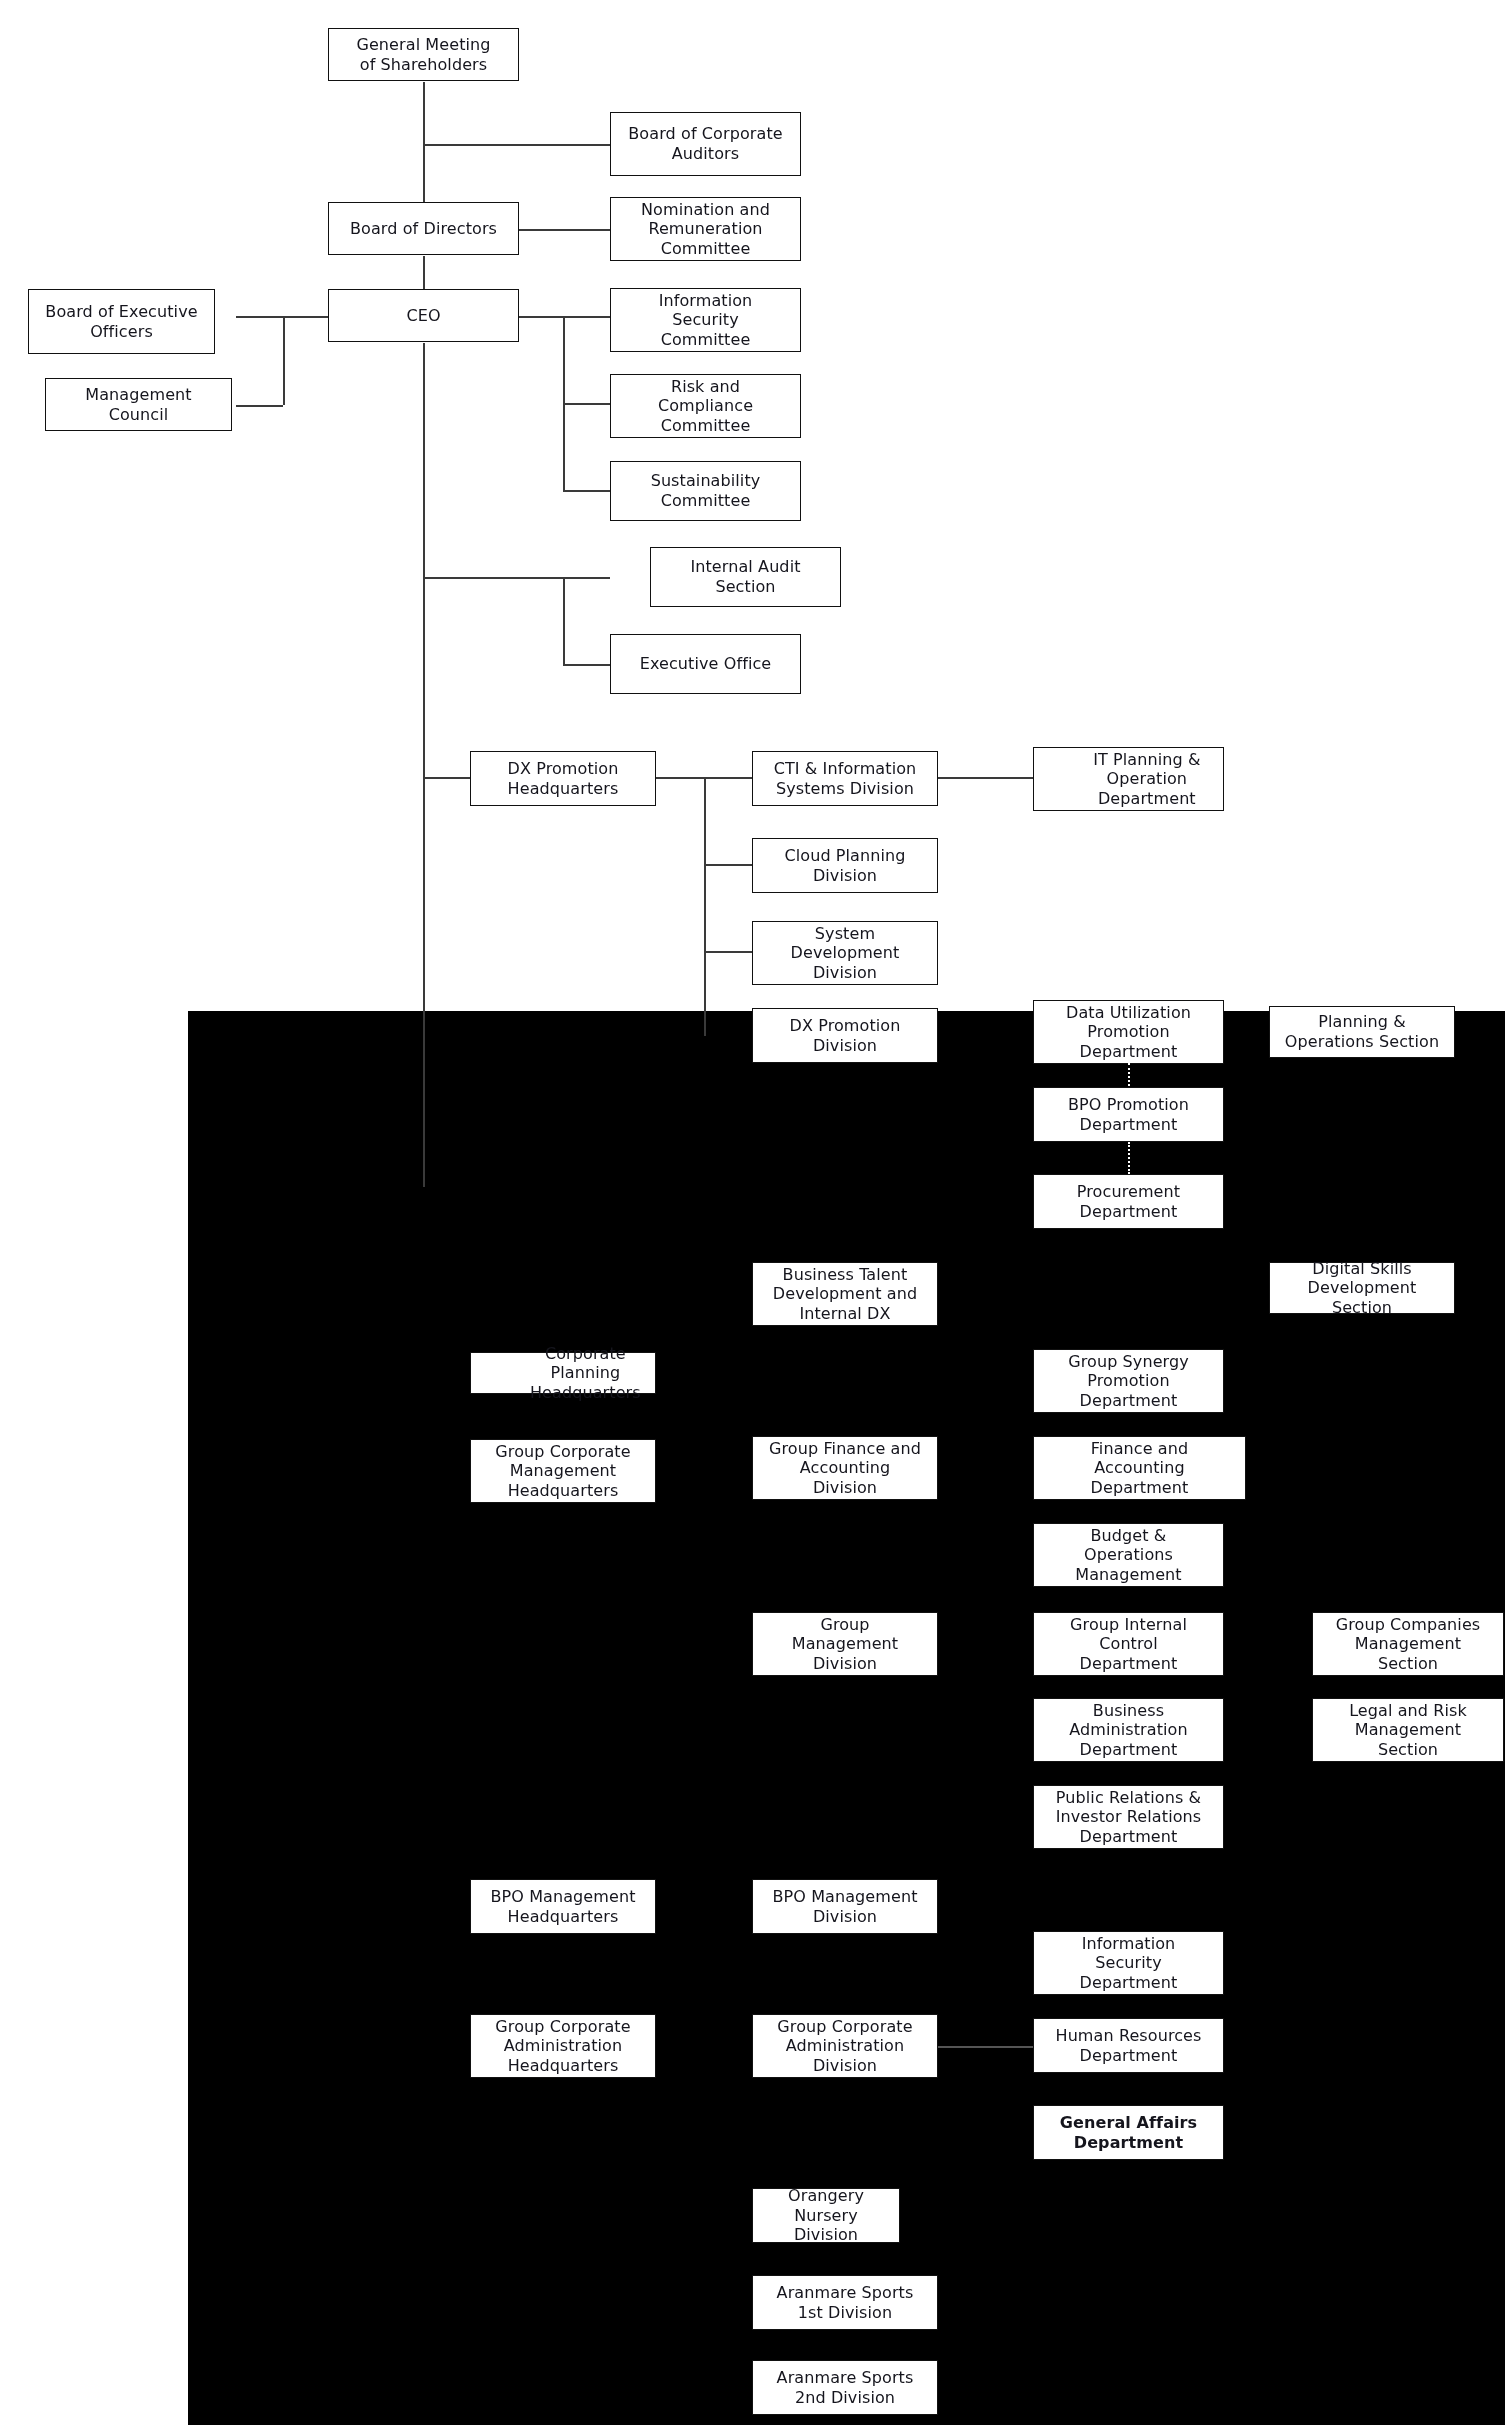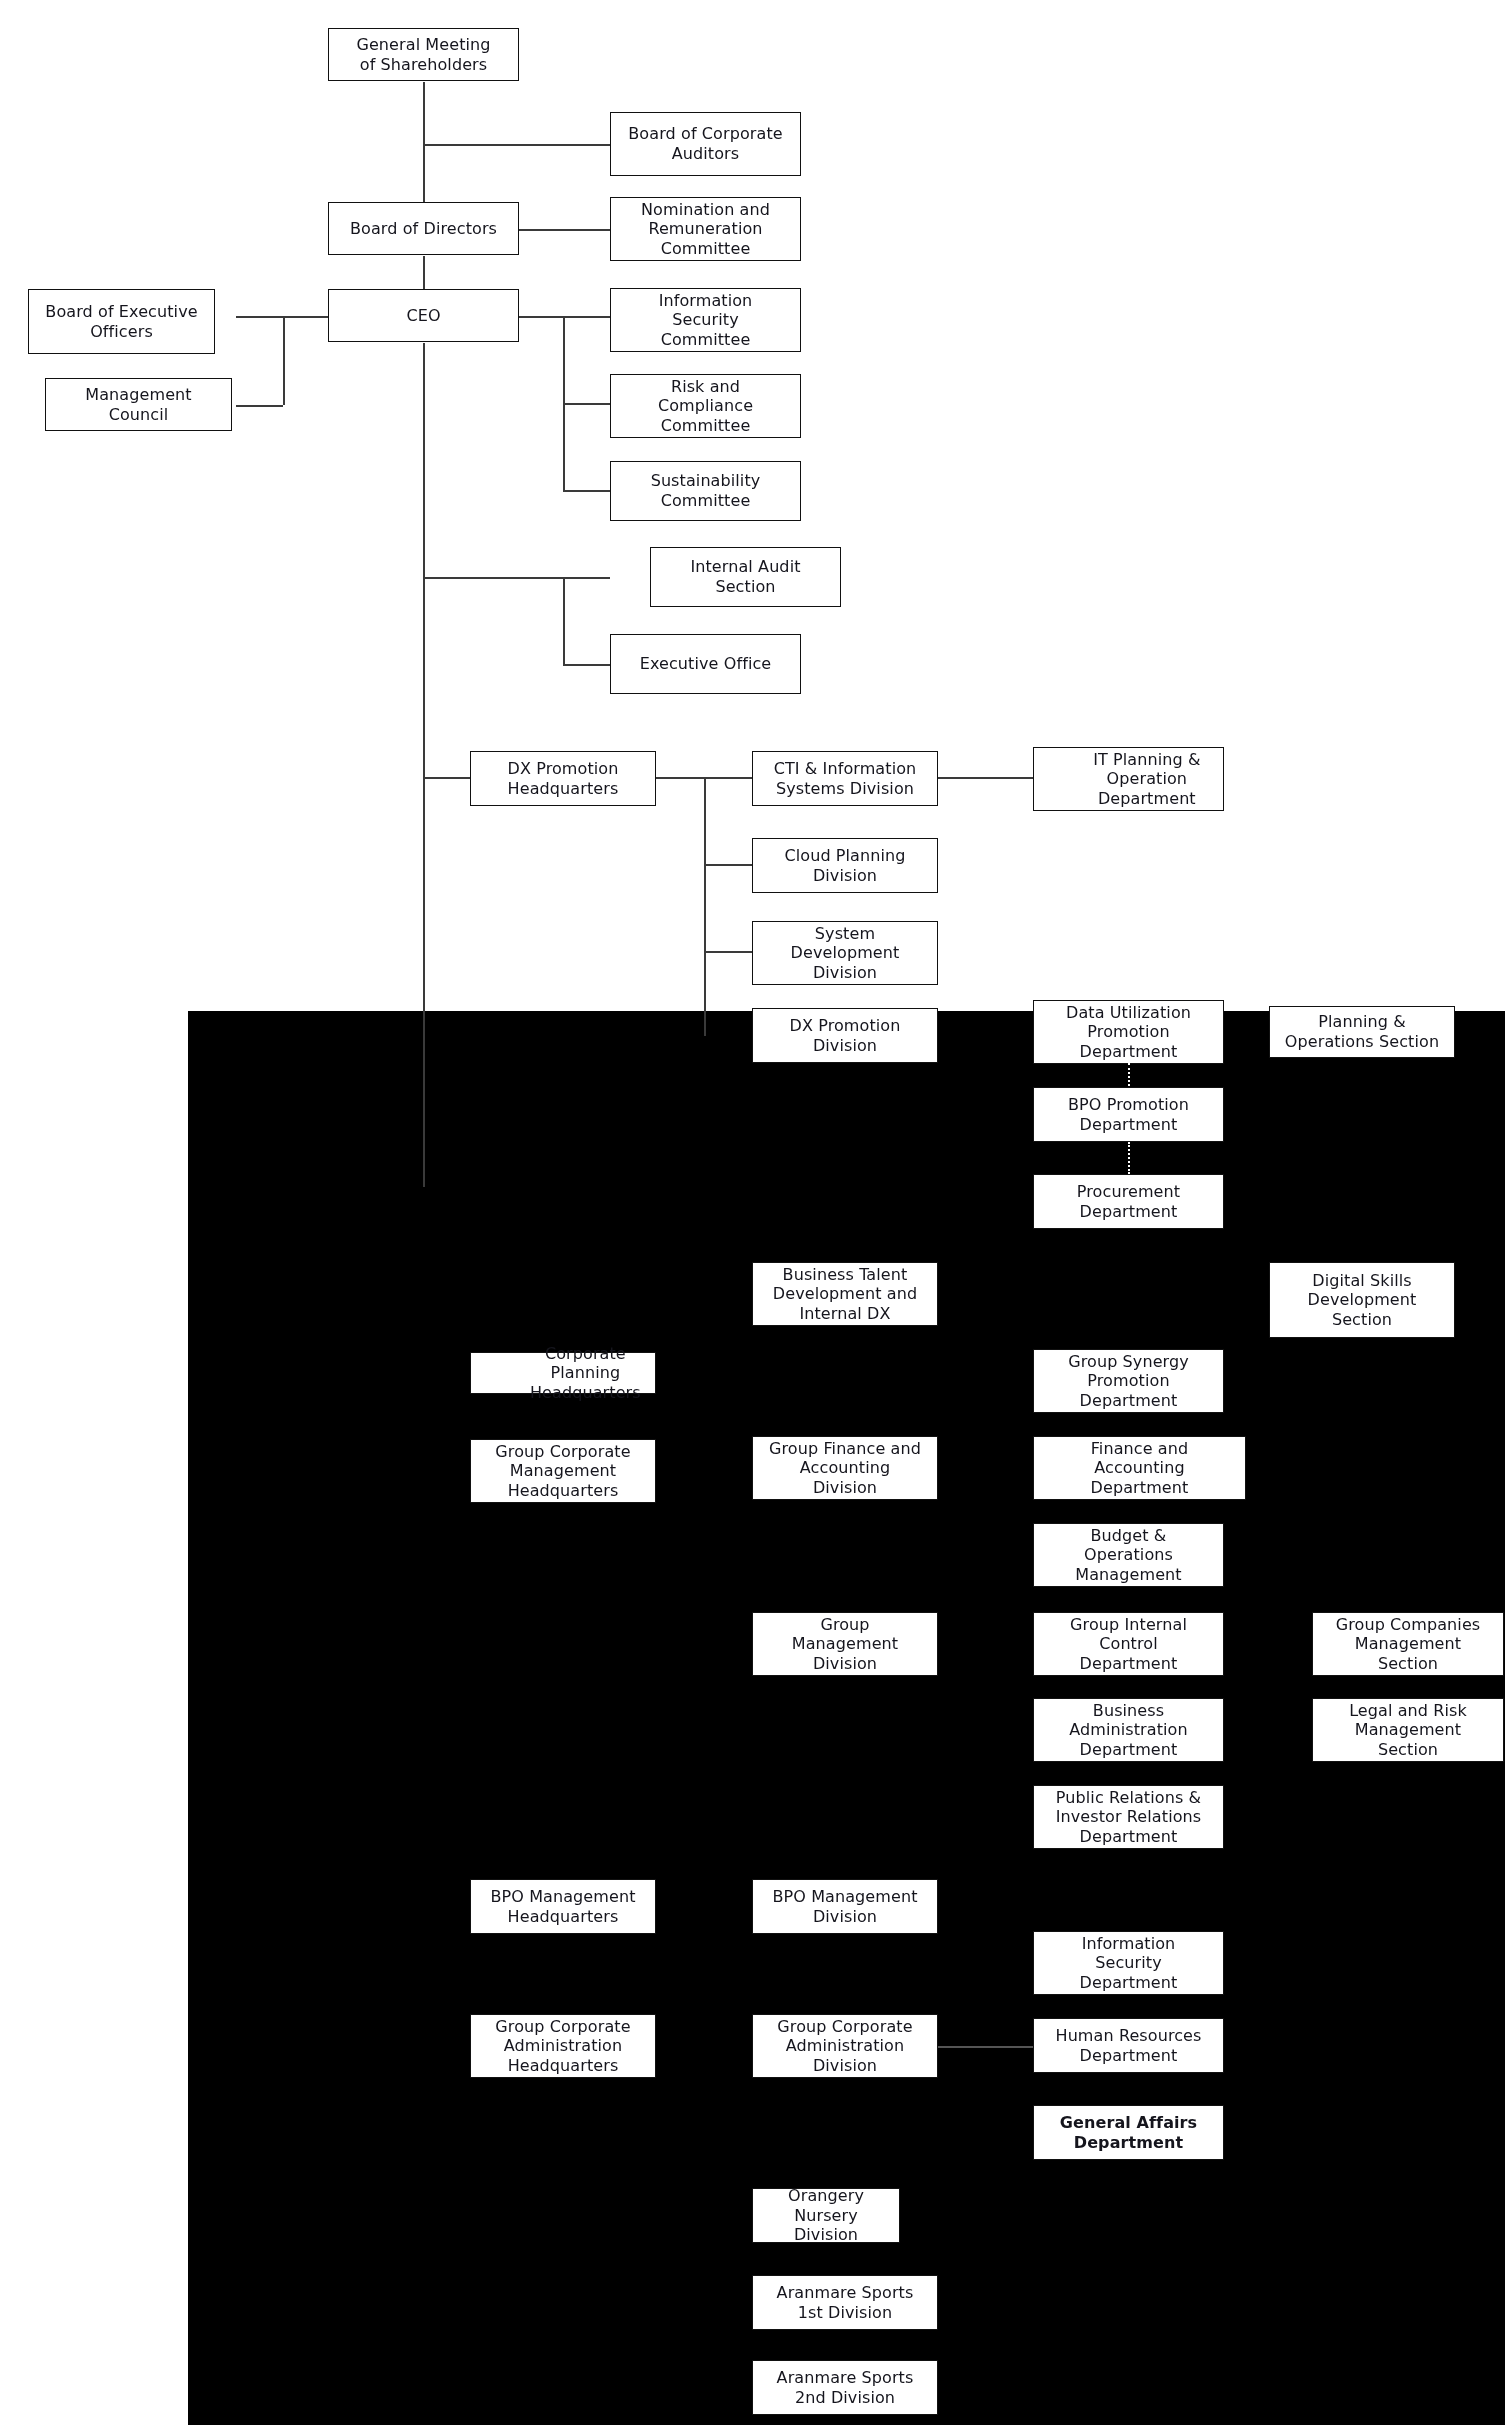--- a/index.html
+++ b/index.html
@@ -159,21 +159,21 @@
   <div class="box" style="left:1033px; top:1087px; width:191px; height:55px;">BPO Promotion
 Department</div>
 
   <div class="box" style="left:1033px; top:1174px; width:191px; height:55px;">Procurement
 Department</div>
 
   <div class="box" style="left:752px; top:1262px; width:186px; height:64px;">Business Talent
 Development and
 Internal DX</div>
 
-  <div class="box" style="left:1269px; top:1262px; width:186px; height:76px;">Digital Skills
+  <div class="box" style="left:1269px; top:1262px; width:186px; height:52px;">Digital Skills
 Development
 Section</div>
 
   <div class="box" style="left:470px; top:1352px; width:186px; height:42px;padding-left:48px;">Corporate Planning
 Headquarters</div>
 
   <div class="box" style="left:1033px; top:1349px; width:191px; height:64px;">Group Synergy
 Promotion
 Department</div>
 

